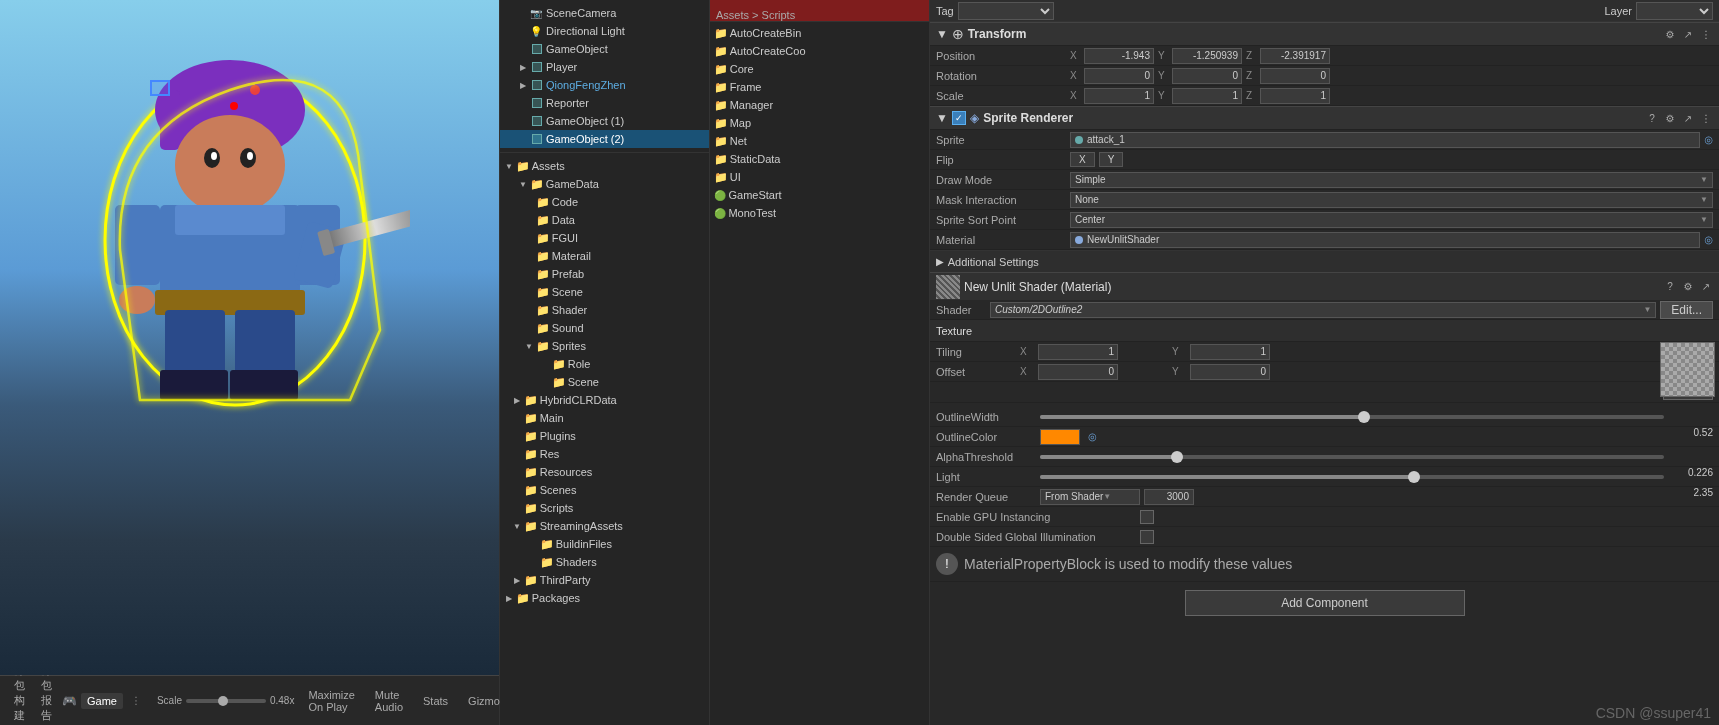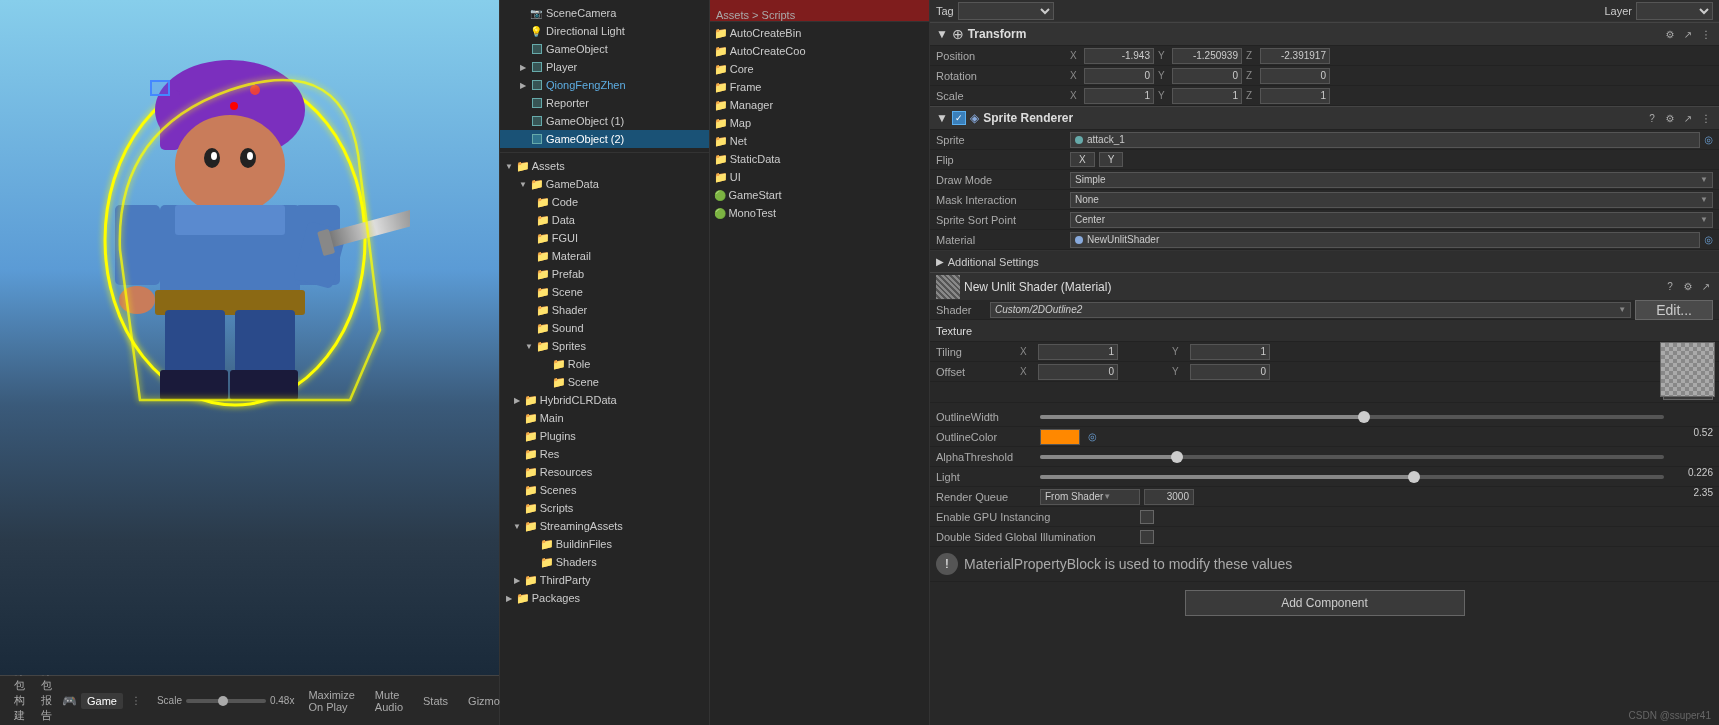--- a/index.html
+++ b/index.html
@@ -462,25 +462,25 @@
       color: #ccc;
       font-size: 10px;
       padding: 0 4px;
       display: flex;
       align-items: center;
       justify-content: space-between;
       font-style: italic;
     }
 
     .edit-btn {
-      padding: 1px 20px;
+      padding: 1px 10px;
       background: #4a4a4a;
       border: 1px solid #666;
       color: #ccc;
-      font-size: 14px;
+      font-size: 12px;
       cursor: pointer;
     }
 
     
     .texture-header {
       height: 22px;
       background: #2e2e2e;
       display: flex;
       align-items: center;
       padding: 0 6px;
@@ -695,21 +695,21 @@
       display: flex;
       align-items: center;
       justify-content: center;
     }
 
     
     .watermark {
       position: absolute;
       right: 8px;
       bottom: 4px;
-      font-size: 10px;
+      font-size: 14px;
       color: #666;
     }
 
     
     ::-webkit-scrollbar { width: 6px; height: 6px; }
     ::-webkit-scrollbar-track { background: #222; }
     ::-webkit-scrollbar-thumb { background: #555; border-radius: 3px; }
 
     .active-checkbox {
       width: 14px;

